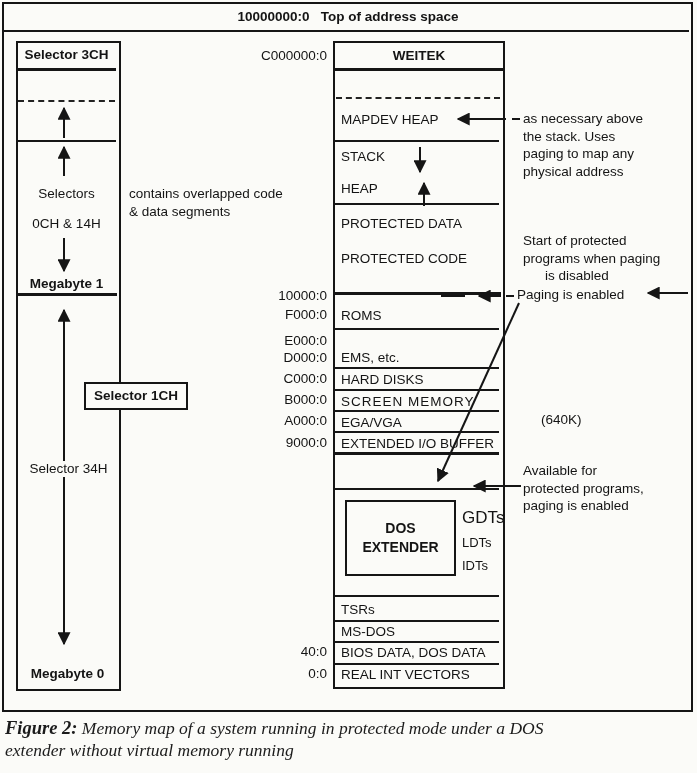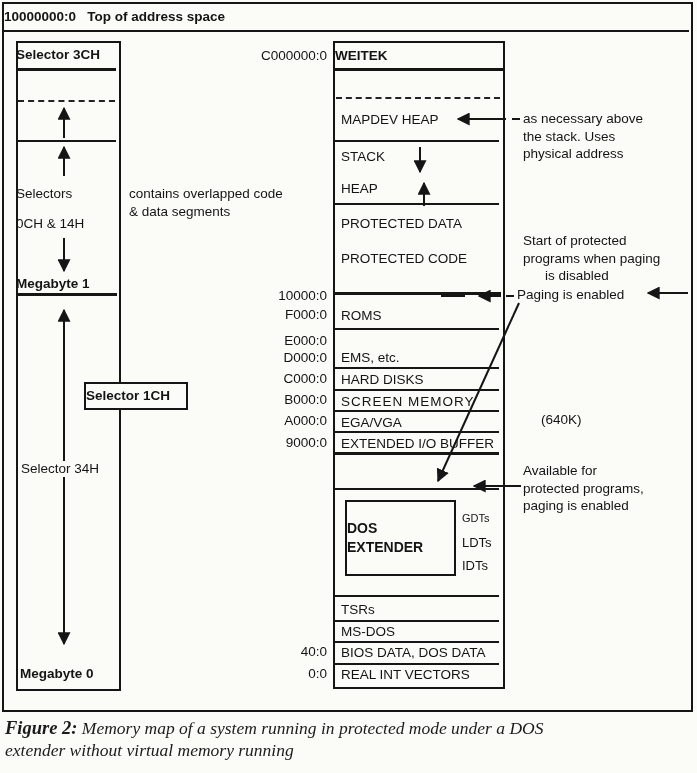--- a/index.html
+++ b/index.html
@@ -9,21 +9,21 @@
     font-family:"Liberation Sans", sans-serif;
     color:#141414;
     overflow:hidden;
   }
   .frame{position:absolute;border:2.5px solid #151515;background:transparent;z-index:1;}
   .box{position:absolute;border:2px solid #151515;z-index:2;}
   .hline{position:absolute;background:#161616;z-index:2;}
   .dash{position:absolute;border-top:2px dashed #222;z-index:2;}
   .t{position:absolute;font-size:13.5px;line-height:16px;white-space:nowrap;z-index:4;}
   .b{font-weight:bold;}
-  .ctr{}
+  .ctr{text-align:center;}
   .addr{left:213px;width:114px;text-align:right;}
   .note{line-height:17.5px;}
   .note div{white-space:nowrap;}
   .bgpatch{background:#fbfbf8;}
   svg.arrows{position:absolute;left:0;top:0;z-index:3;pointer-events:none;}
   .caption{position:absolute;left:5px;top:717px;width:688px;
     font-family:"Liberation Serif", serif;font-style:italic;font-size:17.5px;line-height:22px;
     color:#1b1b1b;z-index:4;}
   .caption .fig{font-weight:bold;font-size:18.5px;}
 </style>
@@ -108,36 +108,37 @@
 
 <div class="t" style="left:341px;top:436px;">EXTENDED I/O BUFFER</div>
 <div class="hline" style="left:335px;top:452px;width:164px;height:2.5px;"></div>
 
 <div class="hline" style="left:335px;top:488px;width:164px;height:2px;"></div>
 
 <div class="box b ctr" style="left:345px;top:500px;width:107px;height:72px;border-width:2.5px;font-size:14px;line-height:19px;padding-top:0;">
   <div style="margin-top:17px;">DOS</div>
   <div>EXTENDER</div>
 </div>
-<div class="t" style="left:462px;top:510px;font-size:11px;">GDTs</div>
+<div class="t" style="left:462px;top:510px;font-size:17px;">GDTs</div>
 <div class="t" style="left:462px;top:535px;font-size:13px;">LDTs</div>
 <div class="t" style="left:462px;top:558px;font-size:13px;">IDTs</div>
 
 <div class="hline" style="left:335px;top:595px;width:164px;height:2px;"></div>
 <div class="t" style="left:341px;top:602px;">TSRs</div>
 <div class="hline" style="left:335px;top:620px;width:164px;height:2px;"></div>
 <div class="t" style="left:341px;top:624px;">MS-DOS</div>
 <div class="hline" style="left:335px;top:641px;width:164px;height:2px;"></div>
 <div class="t" style="left:341px;top:645px;">BIOS DATA, DOS DATA</div>
 <div class="hline" style="left:335px;top:663px;width:164px;height:2px;"></div>
 <div class="t" style="left:341px;top:667px;">REAL INT VECTORS</div>
 
 <div class="t note" style="left:523px;top:110px;">
   <div>as necessary above</div>
   <div>the stack. Uses</div>
+  <div>paging to map any</div>
   <div>physical address</div>
 </div>
 
 <div class="t note" style="left:523px;top:232px;">
   <div>Start of protected</div>
   <div>programs when paging</div>
   <div style="padding-left:22px;">is disabled</div>
 </div>
 
 <div class="t" style="left:517px;top:287px;">Paging is enabled</div>

